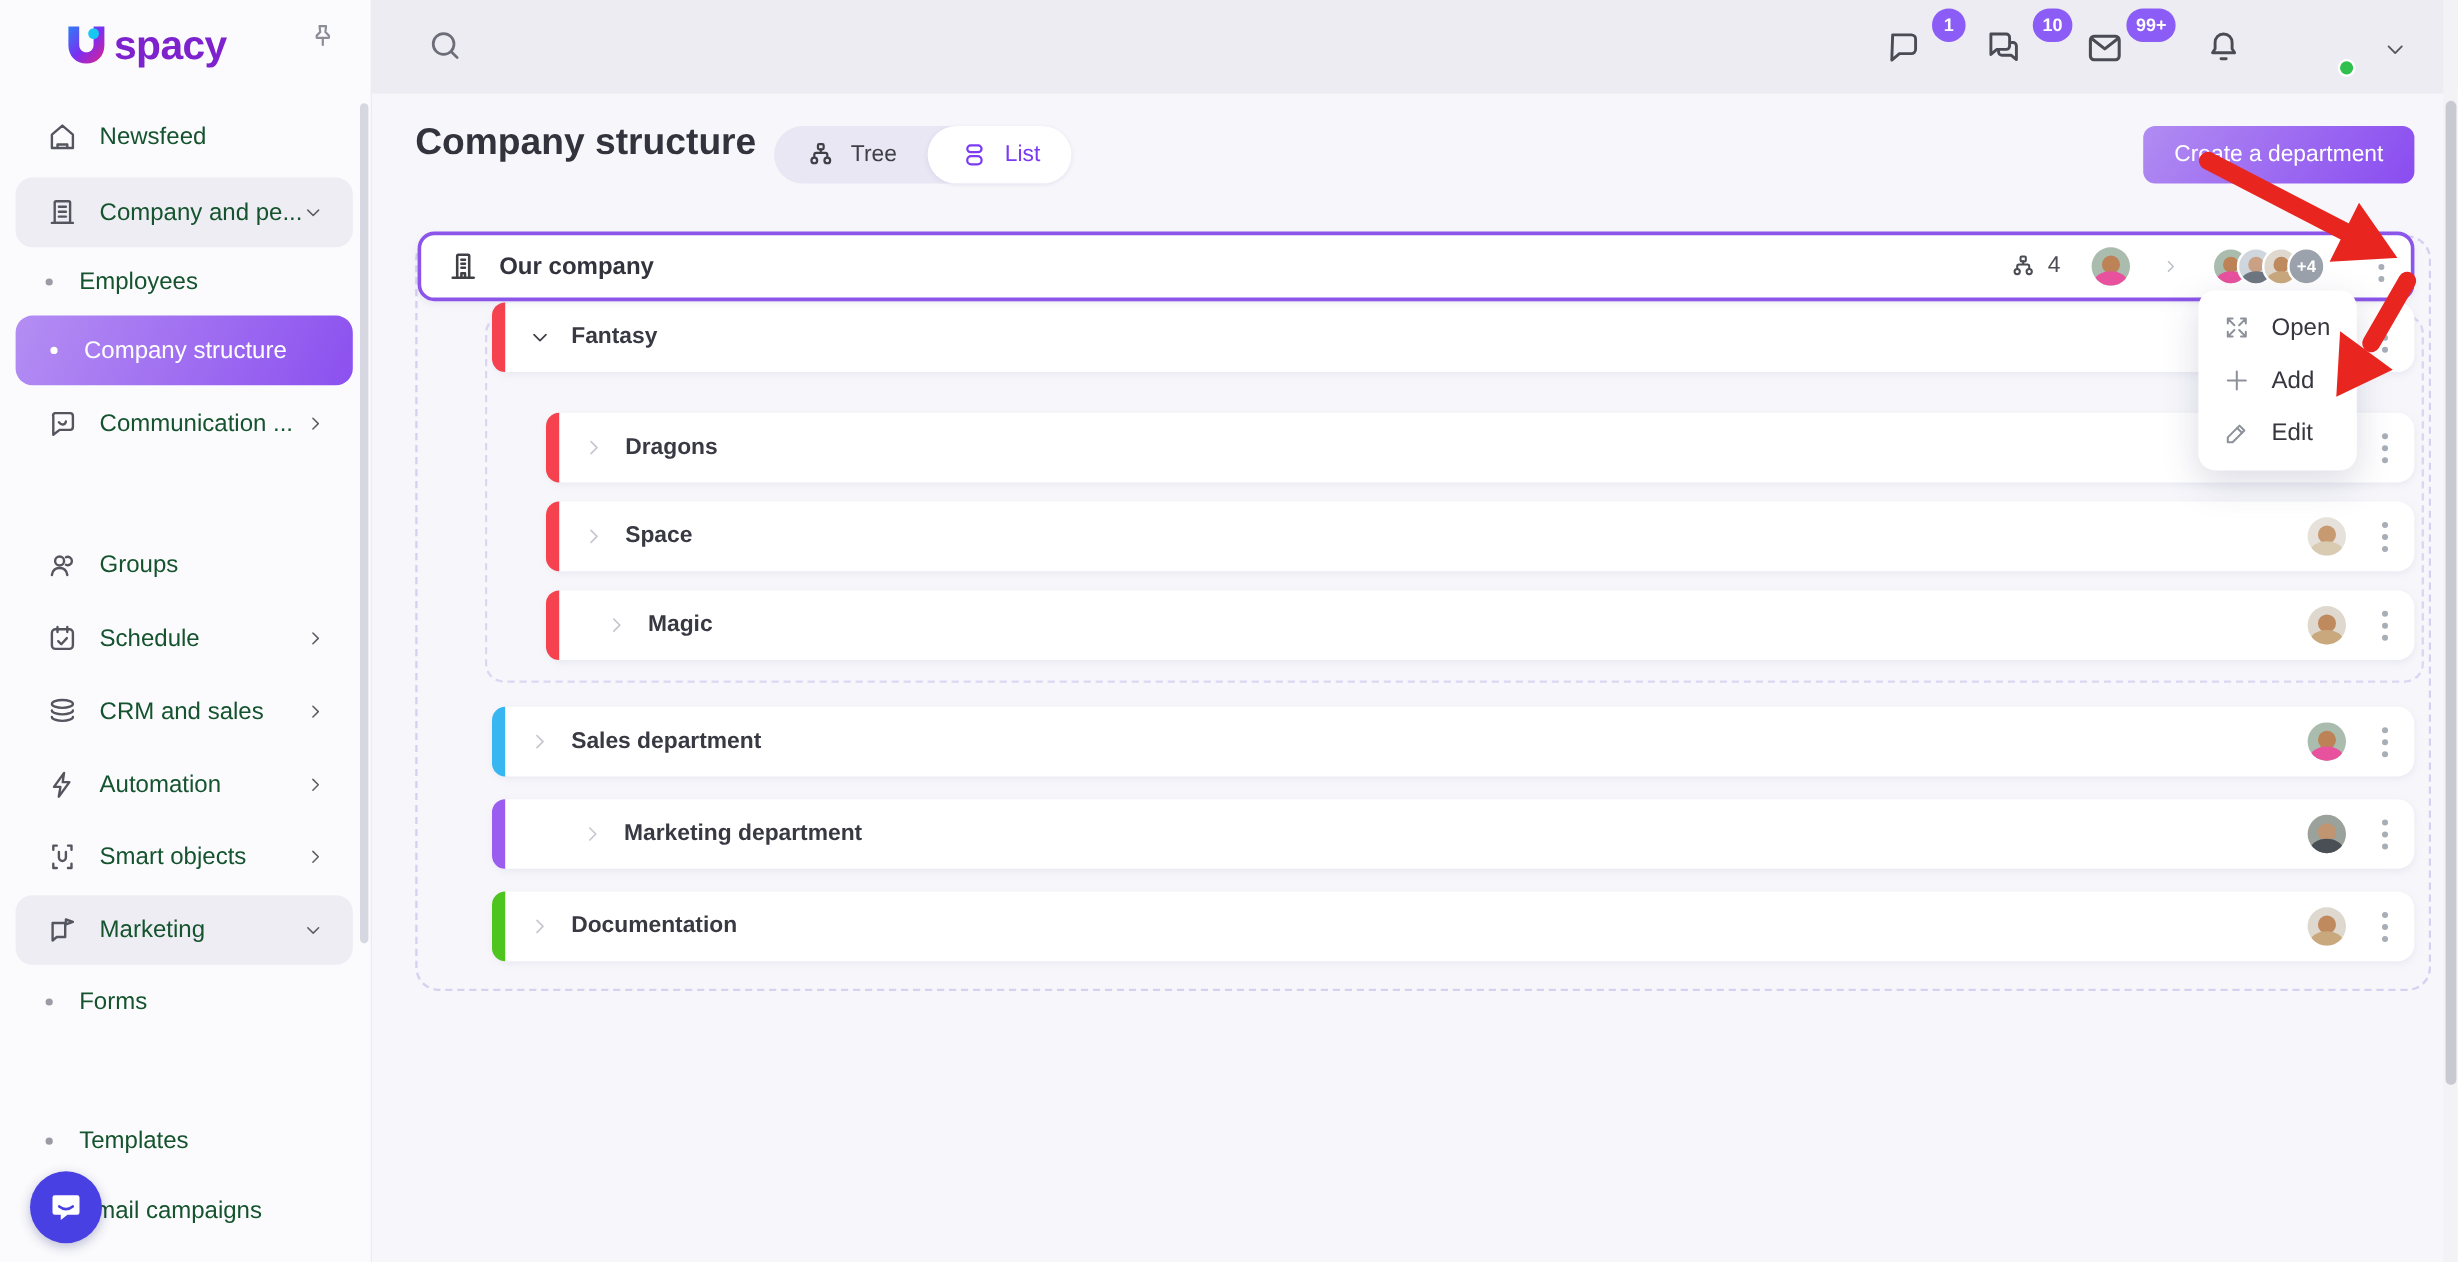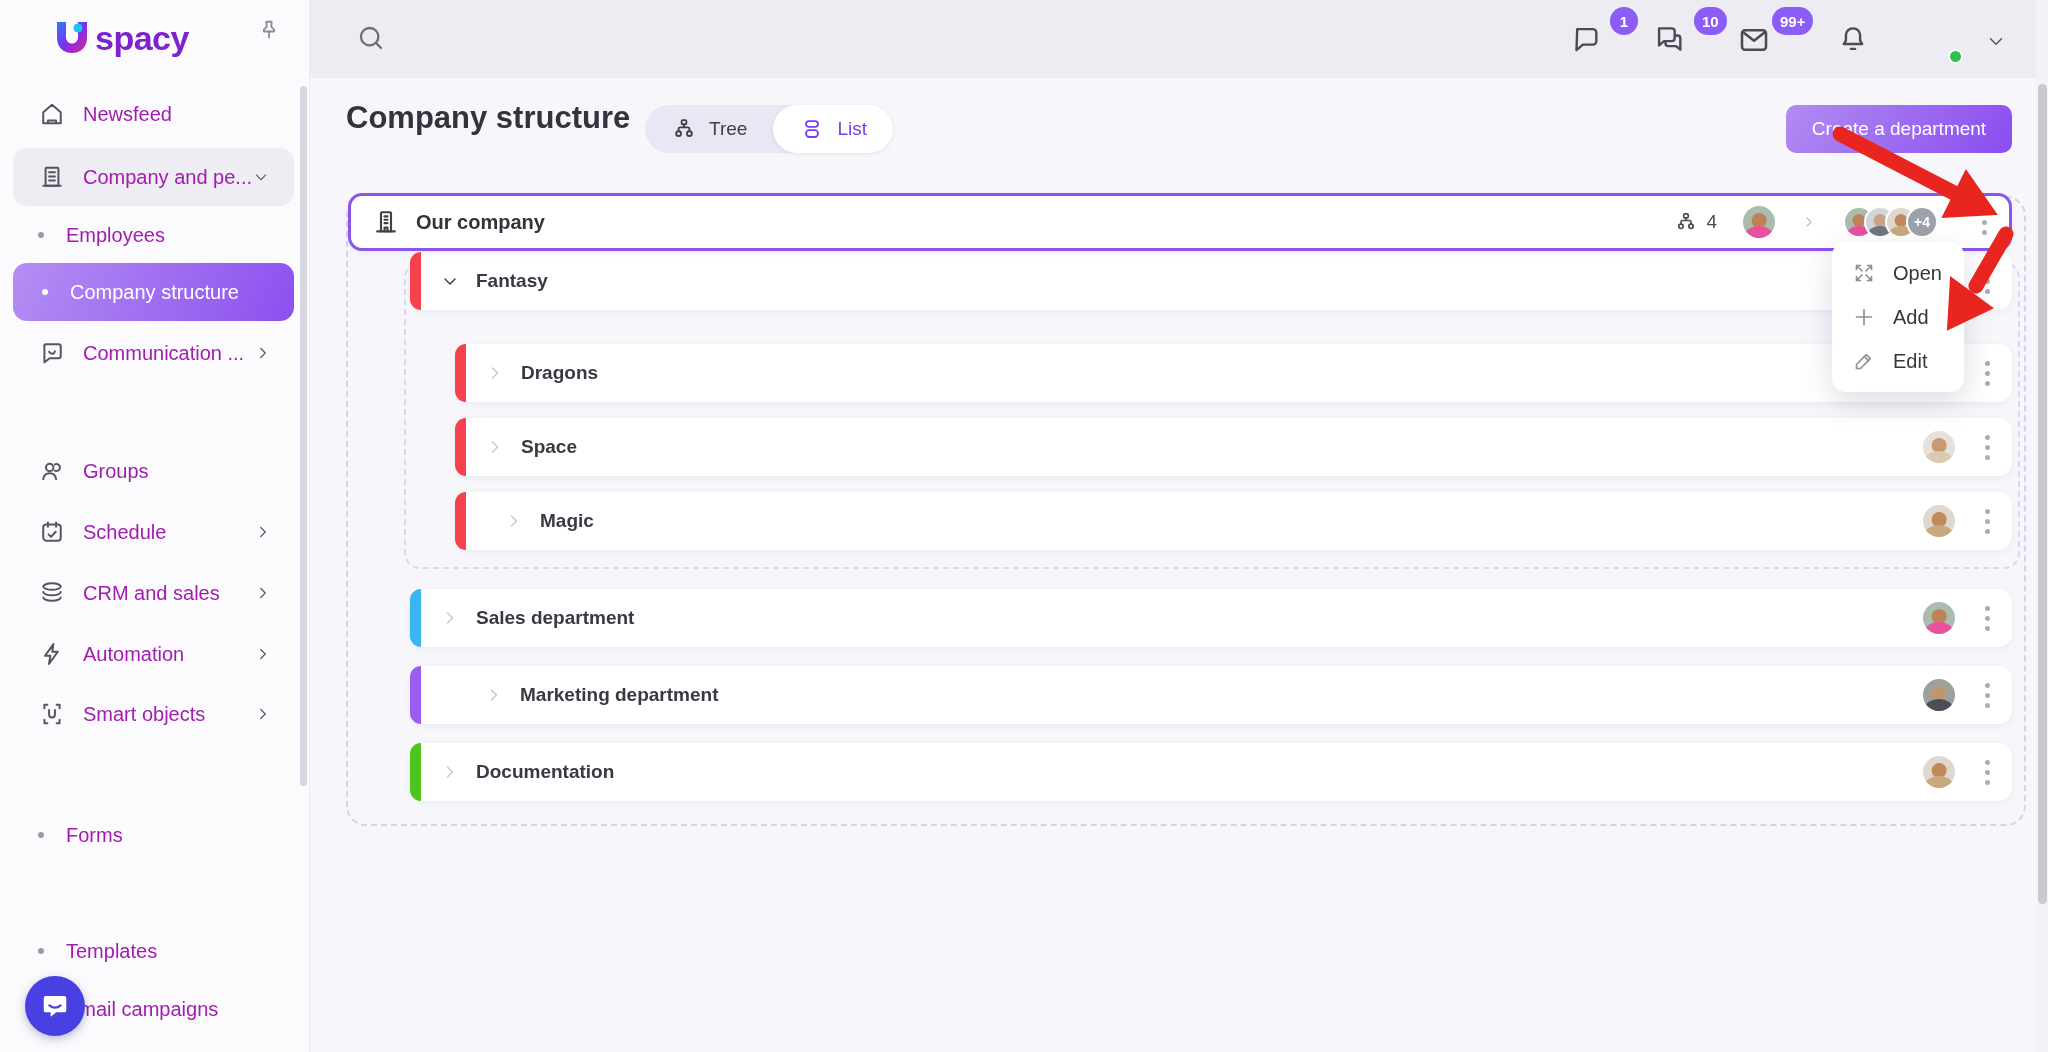--- a/index.html
+++ b/index.html
@@ -10,21 +10,21 @@
 
   
   .sidebar { position:absolute; left:0; top:0; width:310px; height:1052px; background:#fbfbfd; border-right:1px solid #ebebf2; z-index:6; }
   .logo { position:absolute; left:51px; top:16px; display:flex; align-items:center; }
   .logo-text { font-size:34px; font-weight:700; color:#7d22cd; letter-spacing:-.5px; margin-left:2px; }
   .pin { position:absolute; left:256px; top:18px; color:#8d8d98; }
   .sb-scroll { position:absolute; left:300px; top:86px; width:7px; height:700px; border-radius:4px; background:#d6d7e0; }
 
   .nav-item { position:absolute; left:0; width:310px; height:58px; display:flex; align-items:center; padding-left:38px; cursor:default; }
   .nav-item .nico { width:28px; height:28px; margin-right:17px; color:#55555f; flex:0 0 auto; }
-  .nav-item .lbl { font-size:20px; color:#a21caf; white-space:nowrap; }
+  .nav-item .lbl { font-size:20px; color:#14532d; white-space:nowrap; }
   .nav-item .chev { position:absolute; right:38px; color:#5c5c66; }
   .nav-block { left:13px; width:281px; border-radius:14px; background:#ededf3; padding-left:25px; }
   .nav-block .chev { right:24px; }
   .nav-sub { }
   .nav-sub .dot { width:6px; height:6px; border-radius:50%; background:#9b9ba6; margin-right:22px; flex:0 0 auto; }
   .nav-active { left:13px; width:281px; border-radius:14px; background:linear-gradient(115deg,#b48ef3,#8c50ef); padding-left:29px; }
   .nav-active .dot { background:#fff; }
   .nav-active .lbl { color:#fff; font-weight:500; }
 
   
@@ -234,20 +234,34 @@
         </svg>
       </span>
     <span class="lbl">Smart objects</span>
     <span class="chev">
         <svg class="ic" width="18" height="18" viewBox="0 0 24 24">
           <path d="M9 6l6 6-6 6"></path>
         </svg>
       </span>
   </div>
 
+  <div class="nav-item nav-block" style="top:746px">
+    <span class="nico">
+        <svg class="ic" width="28" height="28" viewBox="0 0 24 24">
+          <path d="M5 7h9v10H8l-3 2.5z"></path>
+          <path d="M14.5 4.5l5 1.7-5 1.8z"></path>
+        </svg>
+      </span>
+    <span class="lbl">Marketing</span>
+    <span class="chev">
+        <svg class="ic" width="18" height="18" viewBox="0 0 24 24">
+          <path d="M6 9.5l6 6 6-6"></path>
+        </svg>
+      </span>
+  </div>
 
   <div class="nav-item nav-sub" style="top:806px">
     <span class="dot"></span>
     <span class="lbl">Forms</span>
   </div>
   <div class="nav-item nav-sub" style="top:922px">
     <span class="dot"></span>
     <span class="lbl">Templates</span>
   </div>
   <div class="nav-item nav-sub" style="top:980px">

